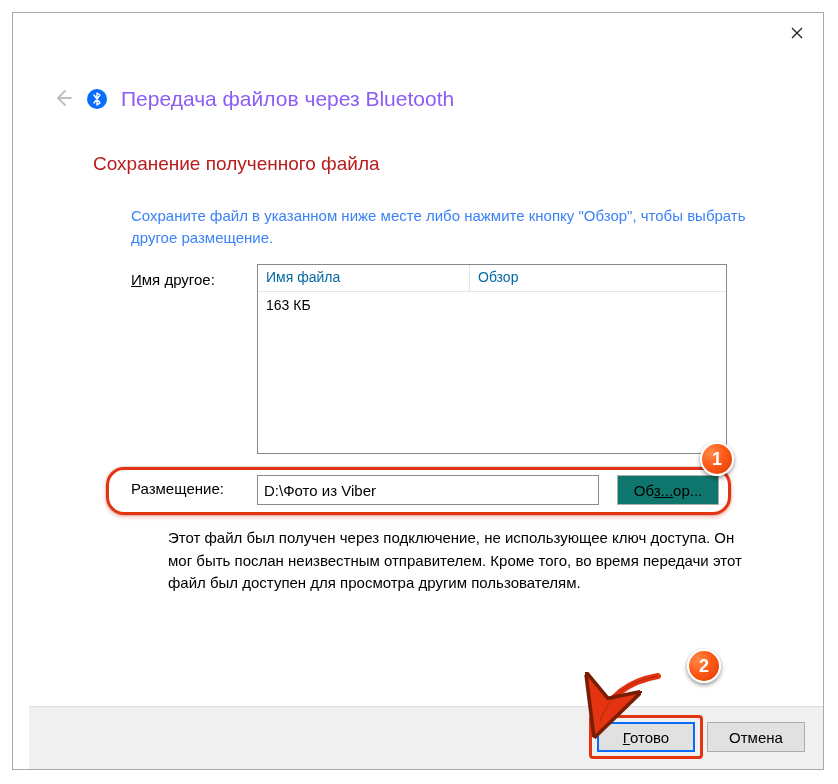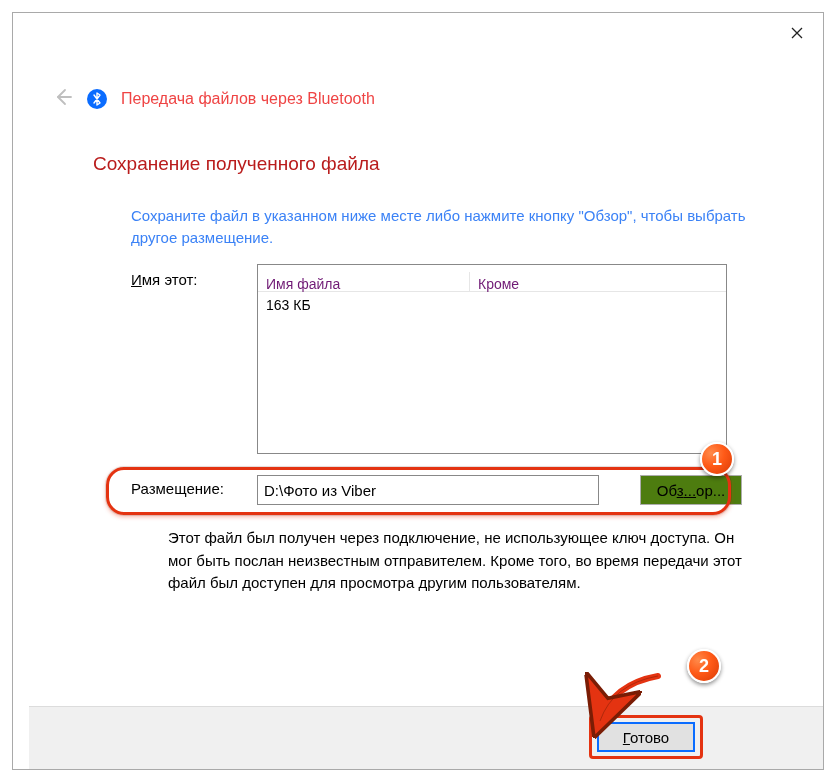--- a/index.html
+++ b/index.html
@@ -54,22 +54,22 @@
     width: 20px;
     height: 20px;
     border-radius: 50%;
     background: #0a6cff;
     display: flex;
     align-items: center;
     justify-content: center;
   }
   .bt-icon svg { display: block; }
   .header-title {
-    font-size: 16px;
-    color: #ef4444;
+    font-size: 21px;
+    color: #8b5cf6;
   }
   .page-title {
     position: absolute;
     top: 140px;
     left: 80px;
     font-size: 19px;
     color: #b91c1c;
   }
   .instruction {
     position: absolute;
@@ -97,22 +97,21 @@
   }
   .filelist-header {
     display: flex;
     height: 26px;
     border-bottom: 1px solid #e6e6e6;
     font-size: 14px;
   }
   .filelist-header .col {
     padding: 4px 8px;
     border-right: 1px solid #e6e6e6;
-    color: #701a75;
-    margin-top: 7px;
+    color: #0369a1;
   }
   .filelist-header .col.name { width: 195px; }
   .filelist-header .col.size { width: 70px; border-right: none; }
   .filelist-row {
     display: flex;
     font-size: 14px;
     padding-top: 2px;
   }
   .filelist-row .cell {
     padding: 3px 8px;
@@ -154,26 +153,25 @@
     font: inherit;
     font-size: 15px;
     line-height: 28px;
   }
   .browse-btn {
     position: absolute;
     top: 462px;
     left: 604px;
     width: 102px;
     height: 30px;
-    background: #4d7c0f;
+    background: #0f766e;
     border: 1px solid #adadad;
     font: inherit;
     font-size: 15px;
     cursor: pointer;
-    margin-left: 23px;
   }
   .browse-btn span::after { content: "..."; }
 
   .warning-text {
     position: absolute;
     top: 514px;
     left: 155px;
     right: 80px;
     line-height: 1.5;
   }
@@ -268,46 +266,47 @@
           <path d="M3 3 L9 11 L6 13 L6 1 L9 3 L3 11" stroke="#fff" stroke-width="1.4" fill="none" stroke-linejoin="round" stroke-linecap="round"></path>
         </svg>
     </span>
     <span class="header-title">Передача файлов через Bluetooth</span>
   </div>
 
   <div class="page-title">Сохранение полученного файла</div>
 
   <div class="instruction">Сохраните файл в указанном ниже месте либо нажмите кнопку "Обзор", чтобы выбрать другое размещение.</div>
 
-  <div class="filelist-label"><span style="text-decoration:underline">И</span><span id="fl-label-rest">мя этот:</span></div>
+  <div class="filelist-label"><span style="text-decoration:underline">И</span><span id="fl-label-rest">мя другое:</span></div>
 
   <div class="filelist-box">
     <div class="filelist-header">
       <div class="col name">Имя файла</div>
-      <div class="col size">Кроме</div>
+      <div class="col size">Обзор</div>
     </div>
     <div class="filelist-row">
       <div class="cell size">163 КБ</div>
     </div>
   </div>
 
   <div class="location-label">Размещение:</div>
 
   <input class="location-input" type="text" readonly="" value="D:\Фото из Viber" style="">
 
   <button class="browse-btn">
     <span>Об<span style="text-decoration:underline">з</span>ор</span>
   </button>
 
   <div class="warning-text">Этот файл был получен через подключение, не использующее ключ доступа. Он мог быть послан неизвестным отправителем.  Кроме того, во время передачи этот файл был доступен для просмотра другим пользователям.</div>
 
   <div class="footer">
     <button class="footer-btn btn-done">
       <span style="text-decoration:underline">Г</span><span id="done-rest">отово</span>
     </button>
+    <button class="footer-btn btn-cancel">Отмена</button>
   </div>
 
   <div class="location-highlight"></div>
   <div class="done-highlight"></div>
   <div class="badge badge1">1</div>
   <div class="badge badge2">2</div>
 
   <svg class="arrow-ann" width="120" height="70">
     <defs>
       <marker id="ah" markerWidth="10" markerHeight="10" refX="7" refY="5" orient="auto">

